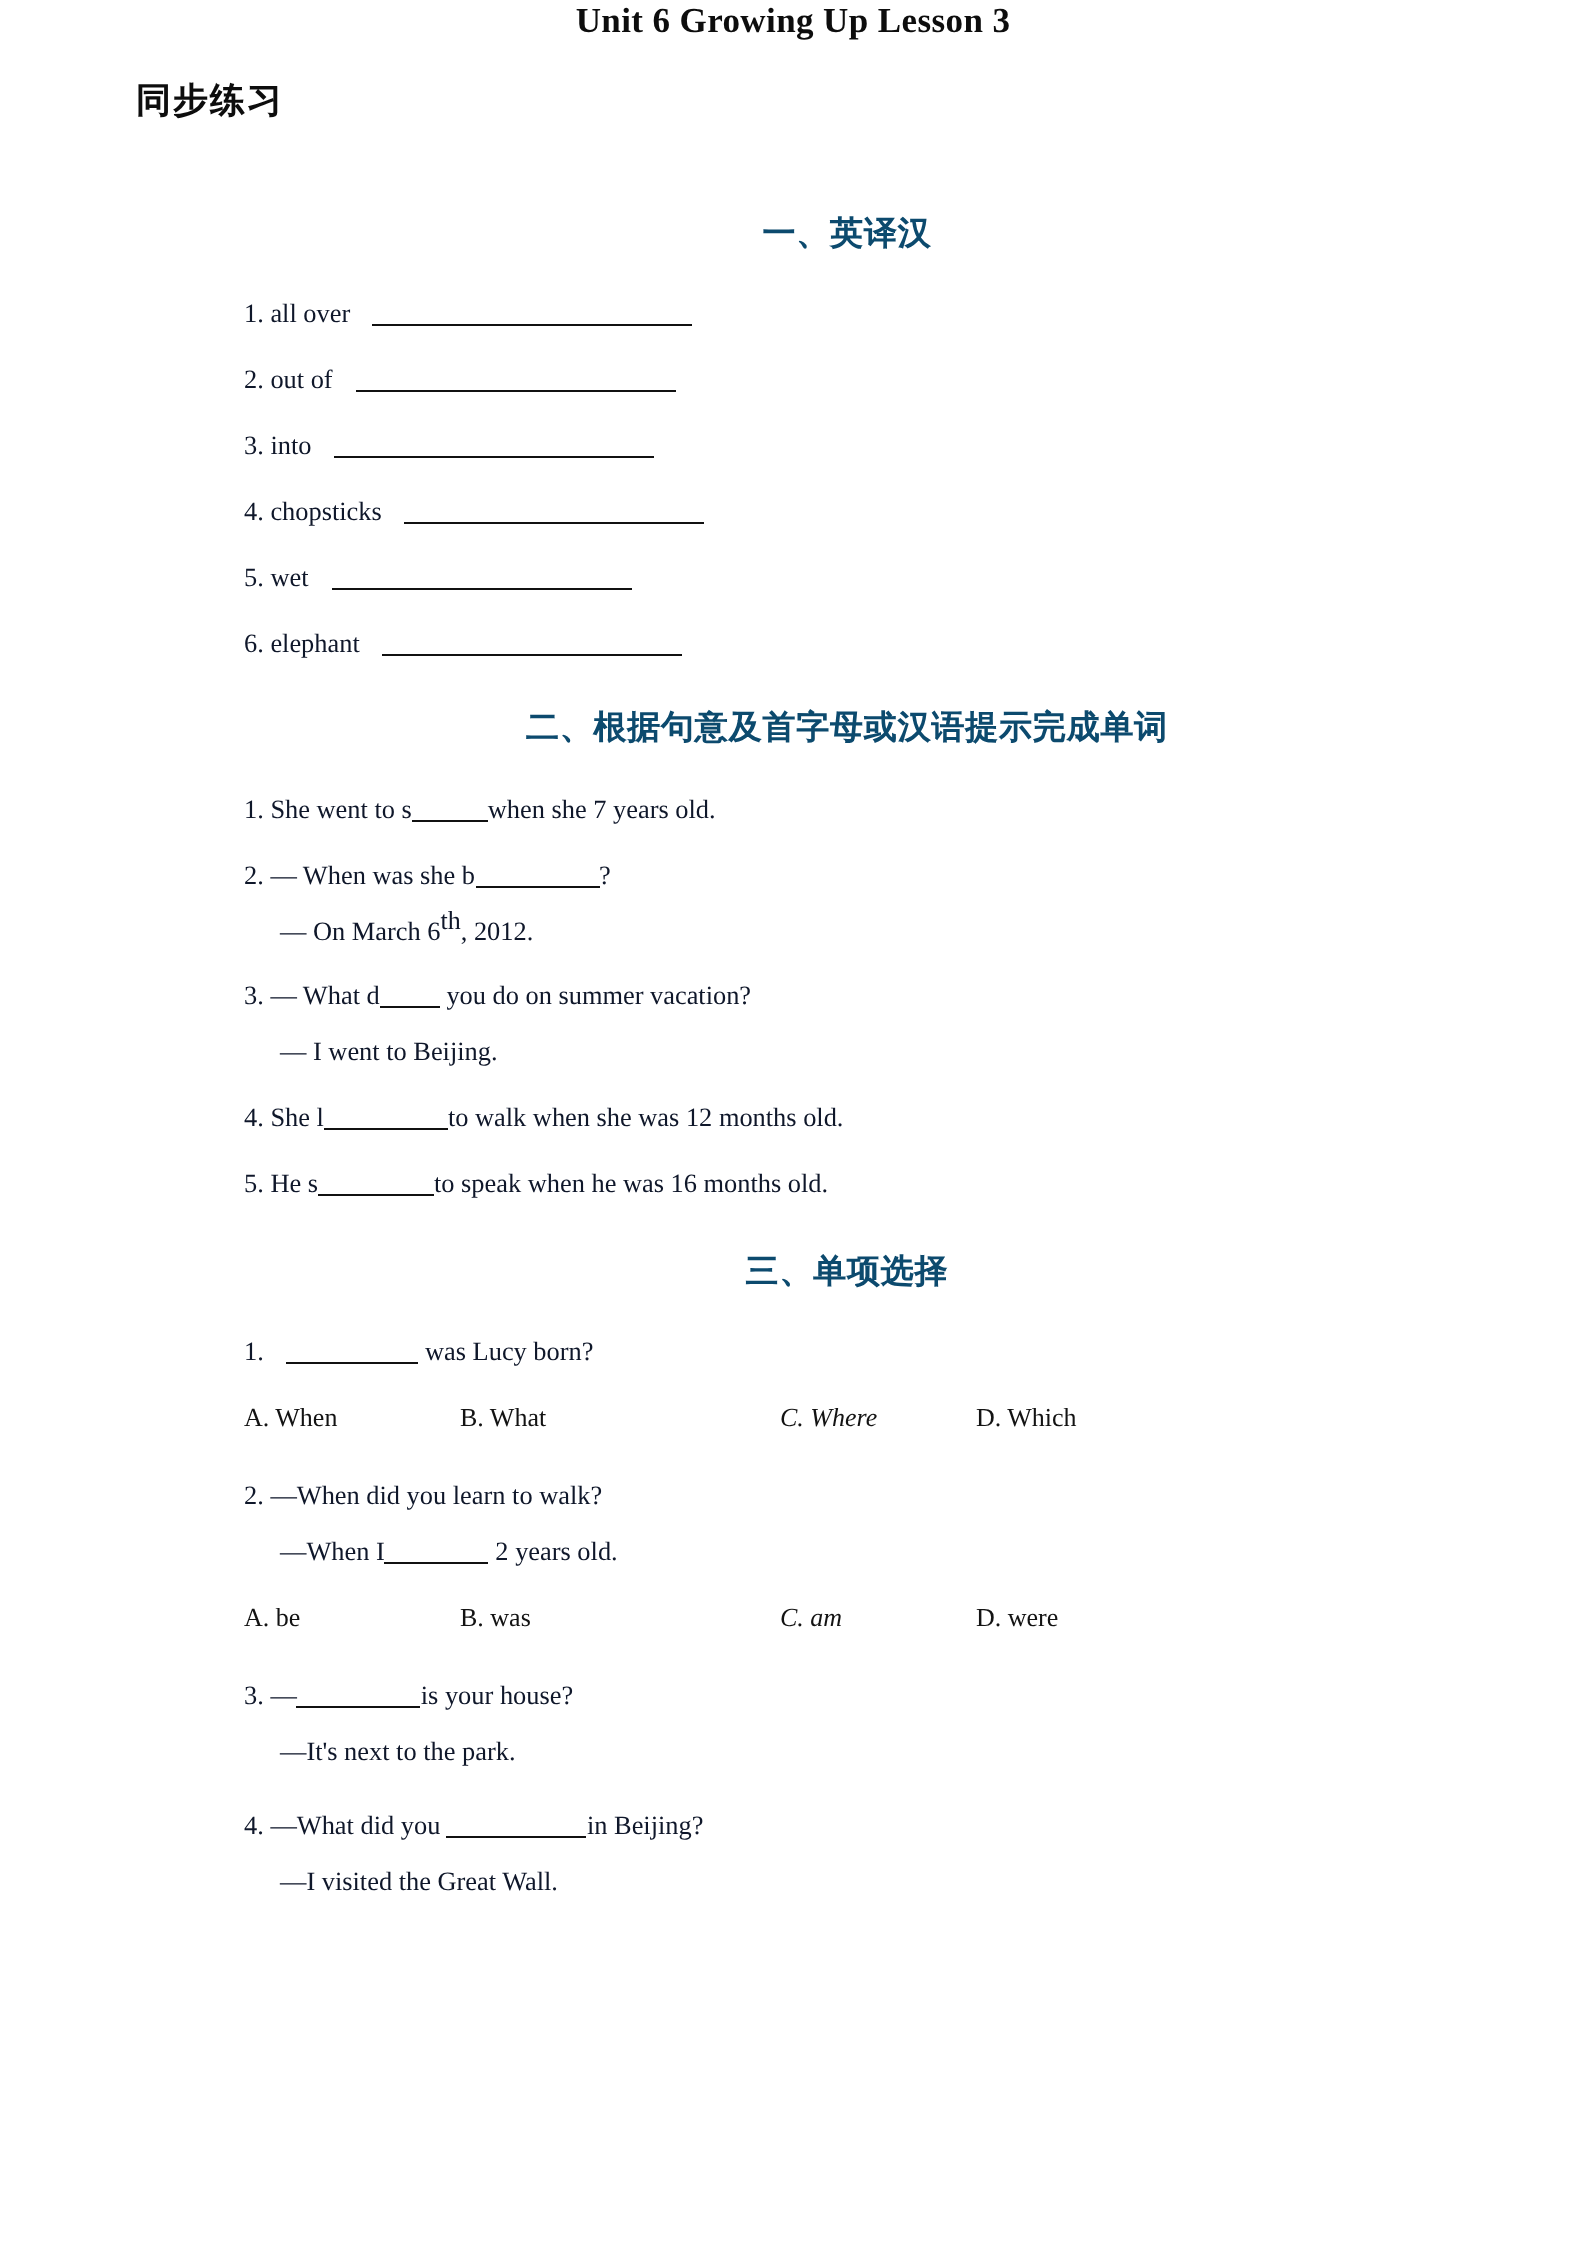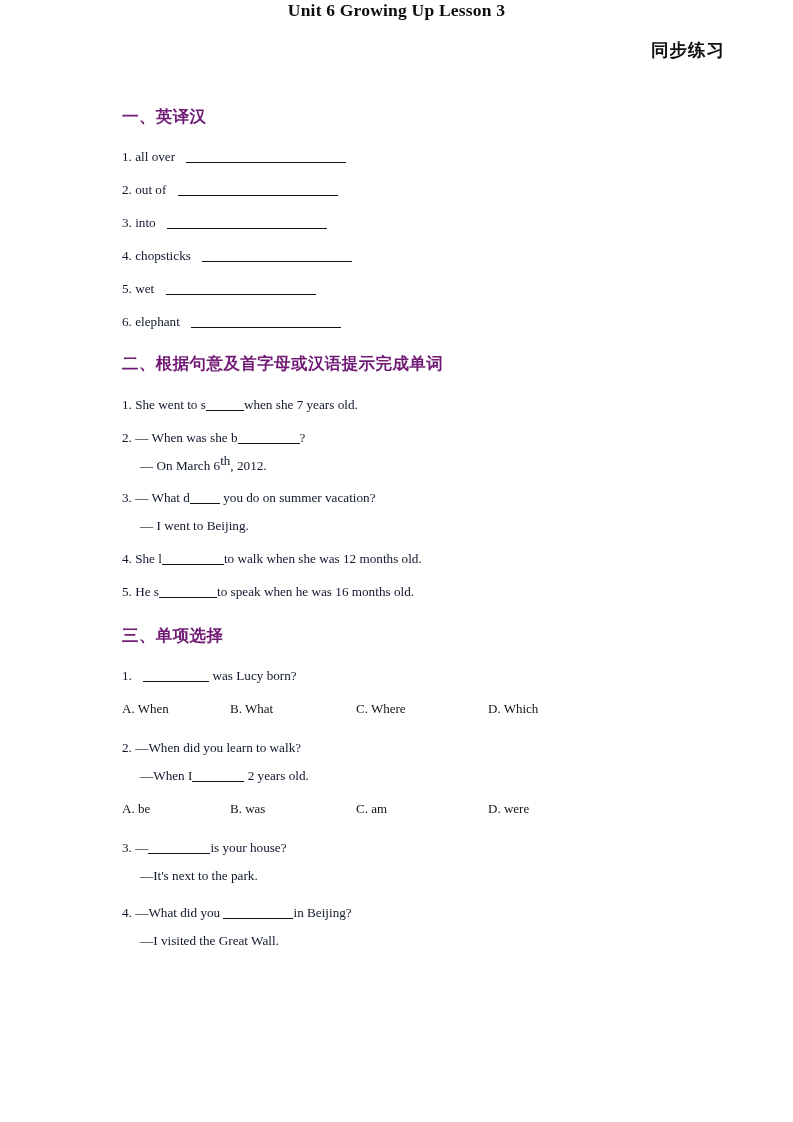--- a/index.html
+++ b/index.html
@@ -32,38 +32,39 @@
     font-family: "Liberation Serif", "DejaVu Serif", serif;
     font-weight: bold;
     font-size: 17.5px;
     letter-spacing: 0.2px;
     line-height: 1.25;
     color: #0d0d0d;
   }
   .doc-subtitle {
     margin: 0;
     padding-top: 16px;
-    text-align: right;
+    text-align: left;
     font-family: "DejaVu Sans", "Liberation Sans", sans-serif;
     font-weight: bold;
     font-size: 17.5px;
     letter-spacing: 1px;
     color: #0d0d0d;
   }
 
   
   .section-heading {
     margin: 0;
     padding-left: 54px;
     font-family: "DejaVu Sans", "Liberation Sans", sans-serif;
     font-weight: bold;
     font-size: 16.5px;
     letter-spacing: 0.4px;
-    color: #701a75;
+    color: #0c4a6e;
     line-height: 1.3;
+    text-align: center;
   }
   #sec1-heading { padding-top: 44px; }
   #sec2-heading { padding-top: 24px; }
   #sec3-heading { padding-top: 25px; }
 
   
   .line {
     padding-left: 54px;
     font-size: 13.2px;
     line-height: 1.2;
@@ -106,21 +107,21 @@
     color: #131313;
     position: relative;
     height: 17px;
   }
   .options .opt {
     position: absolute;
     white-space: nowrap;
   }
   .opt-a { left: 54px; }
   .opt-b { left: 162px; }
-  .opt-c { left: 288px; }
+  .opt-c { left: 322px; font-style: italic; }
   .opt-d { left: 420px; }
 
   sup {
     font-size: 13px;
     vertical-align: super;
     line-height: 0;
   }
 </style>
 </head>
 <body>

